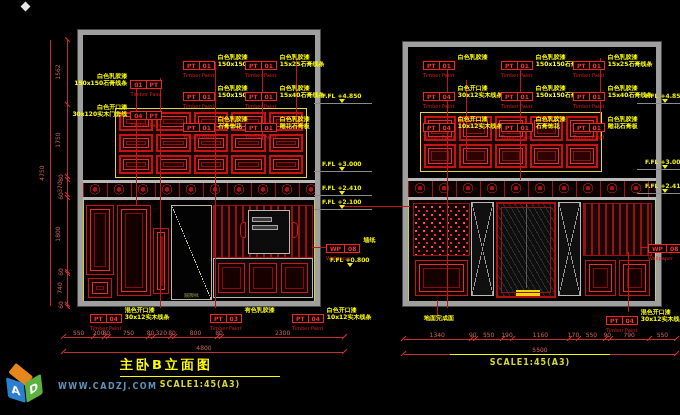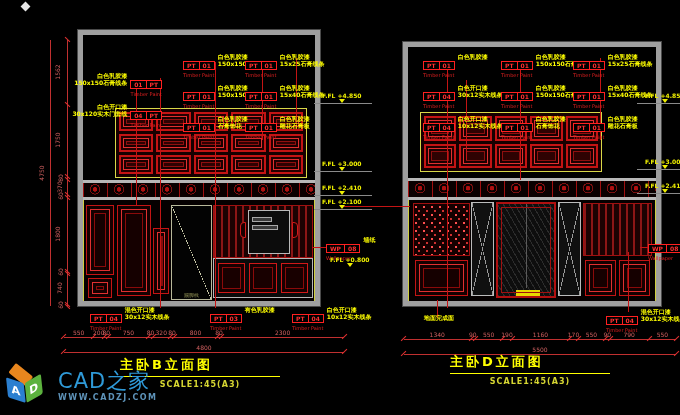--- a/index.html
+++ b/index.html
@@ -714,34 +714,32 @@
       </div>
       <div class="seg" style="flex-grow: 550;">
         <span class="dlabel">550</span>
       </div>
     </div>
   <div class="dimtotal h" style="left:404px;top:345px;width:272px">
       <span class="dlabel">5500</span>
     </div>
 
   <div class="titleblock" style="left:450px;top:353px">
-    <div class="t">主卧D立面图</div>
     <div class="rule"></div>
     <div class="s">
         <span>SCALE</span>
         <span>1:45</span>
         <span>(A3)</span>
       </div>
   </div>
 
   <div class="logo">
     <div class="cube">
       <div class="cface ctop"></div>
       <div class="cface cleft">A</div>
       <div class="cface cright">D</div>
     </div>
     <div class="brandtext">
-      <div class="bname">CAD之家</div>
       <div class="burl">WWW.CADZJ.COM</div>
     </div>
   </div>
 
 </div>
 
 </body></html>

